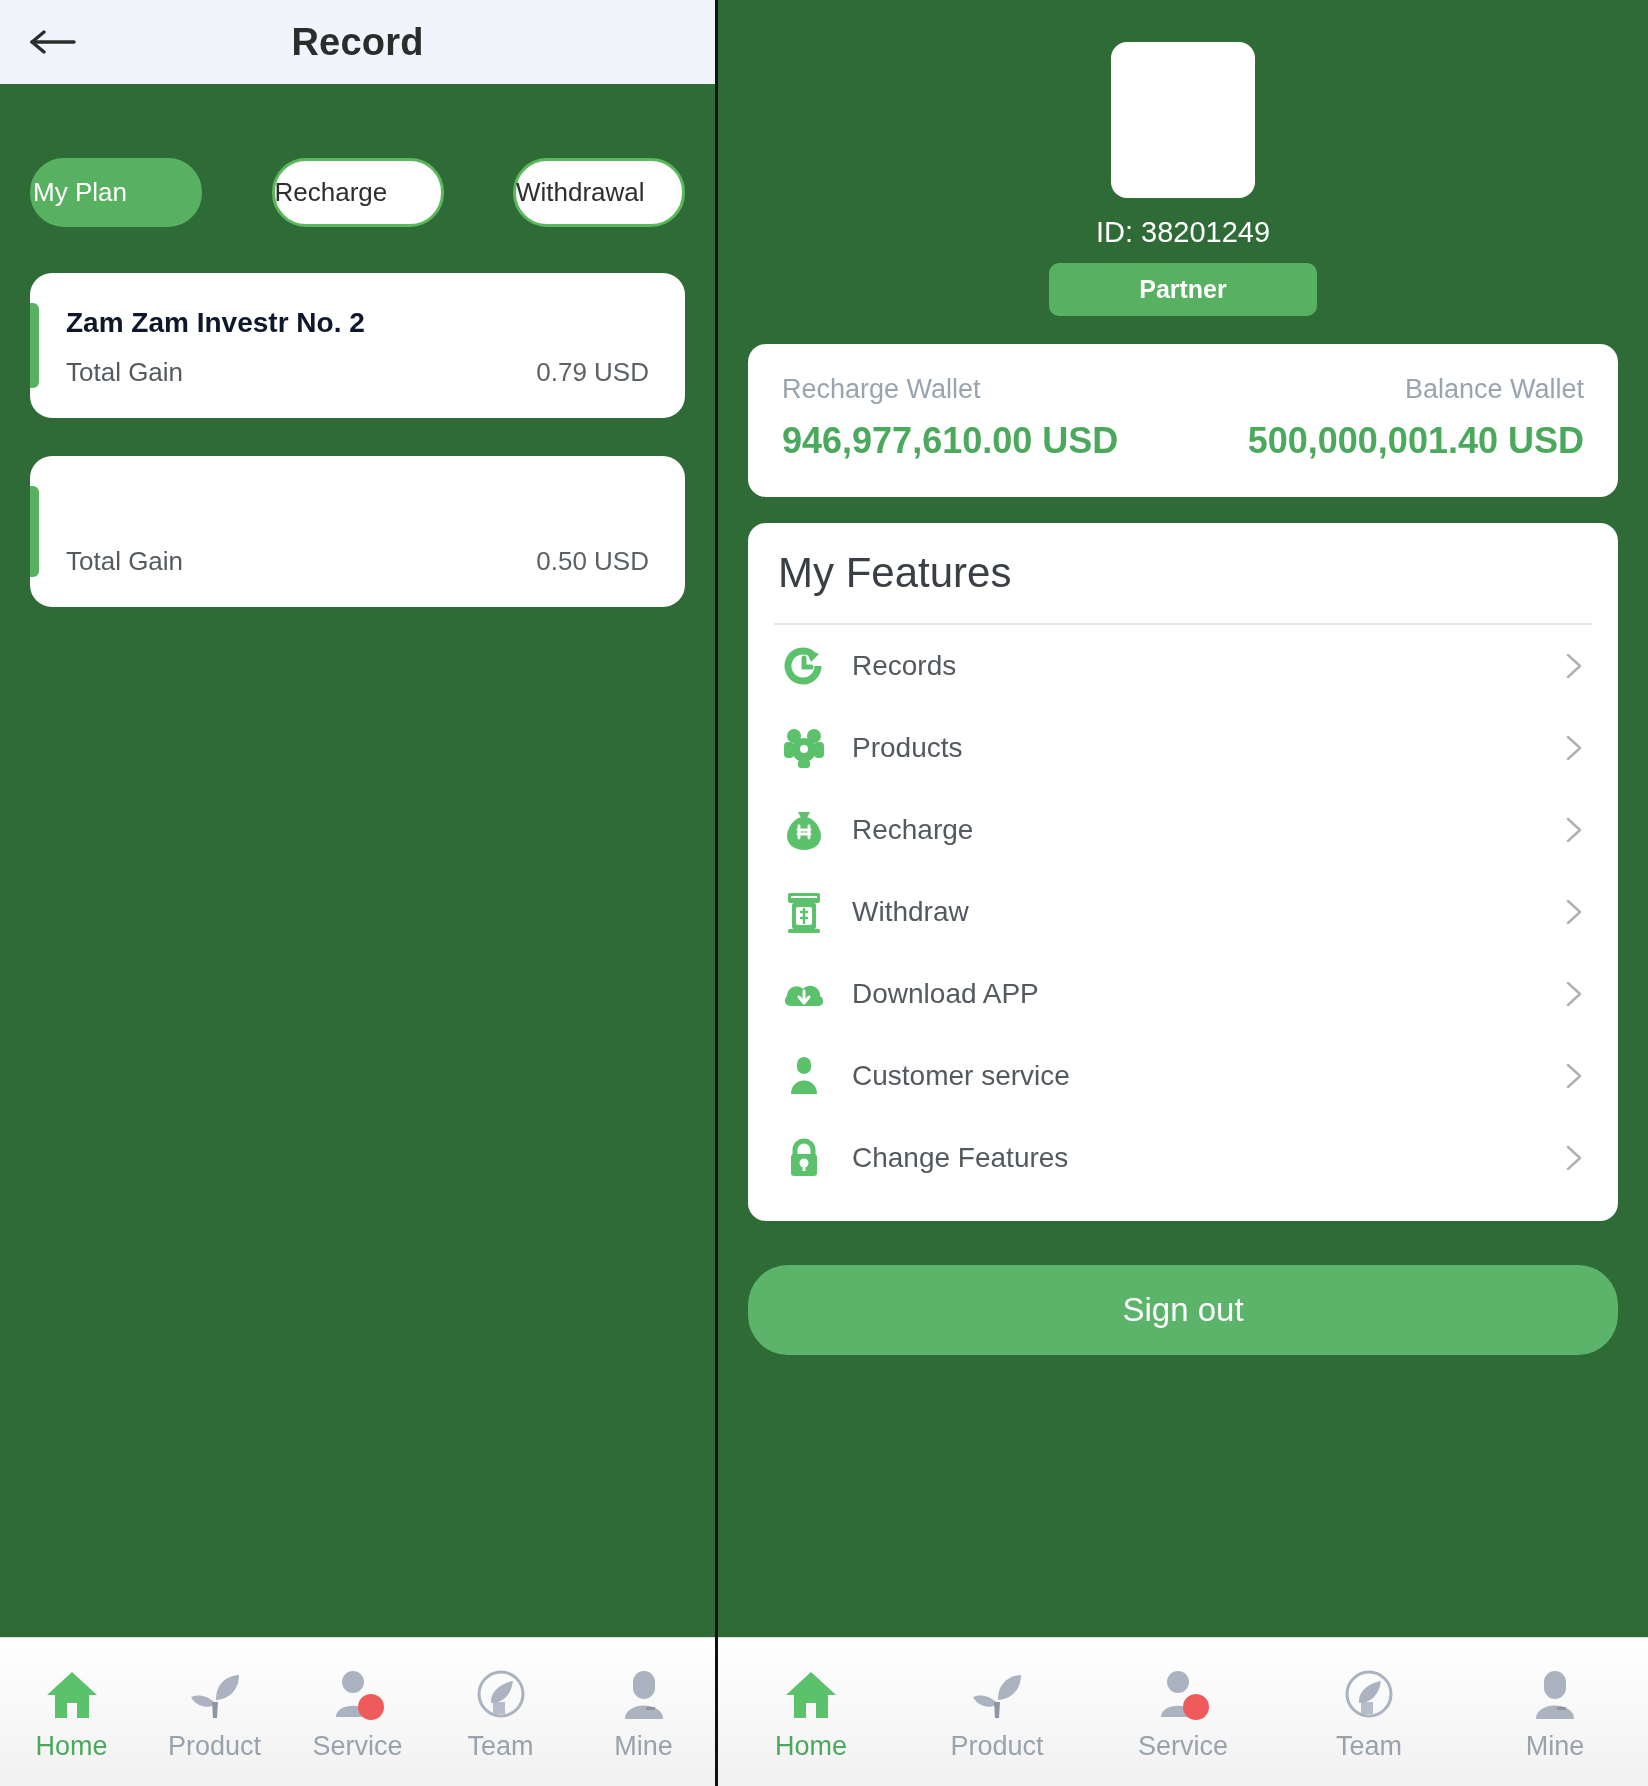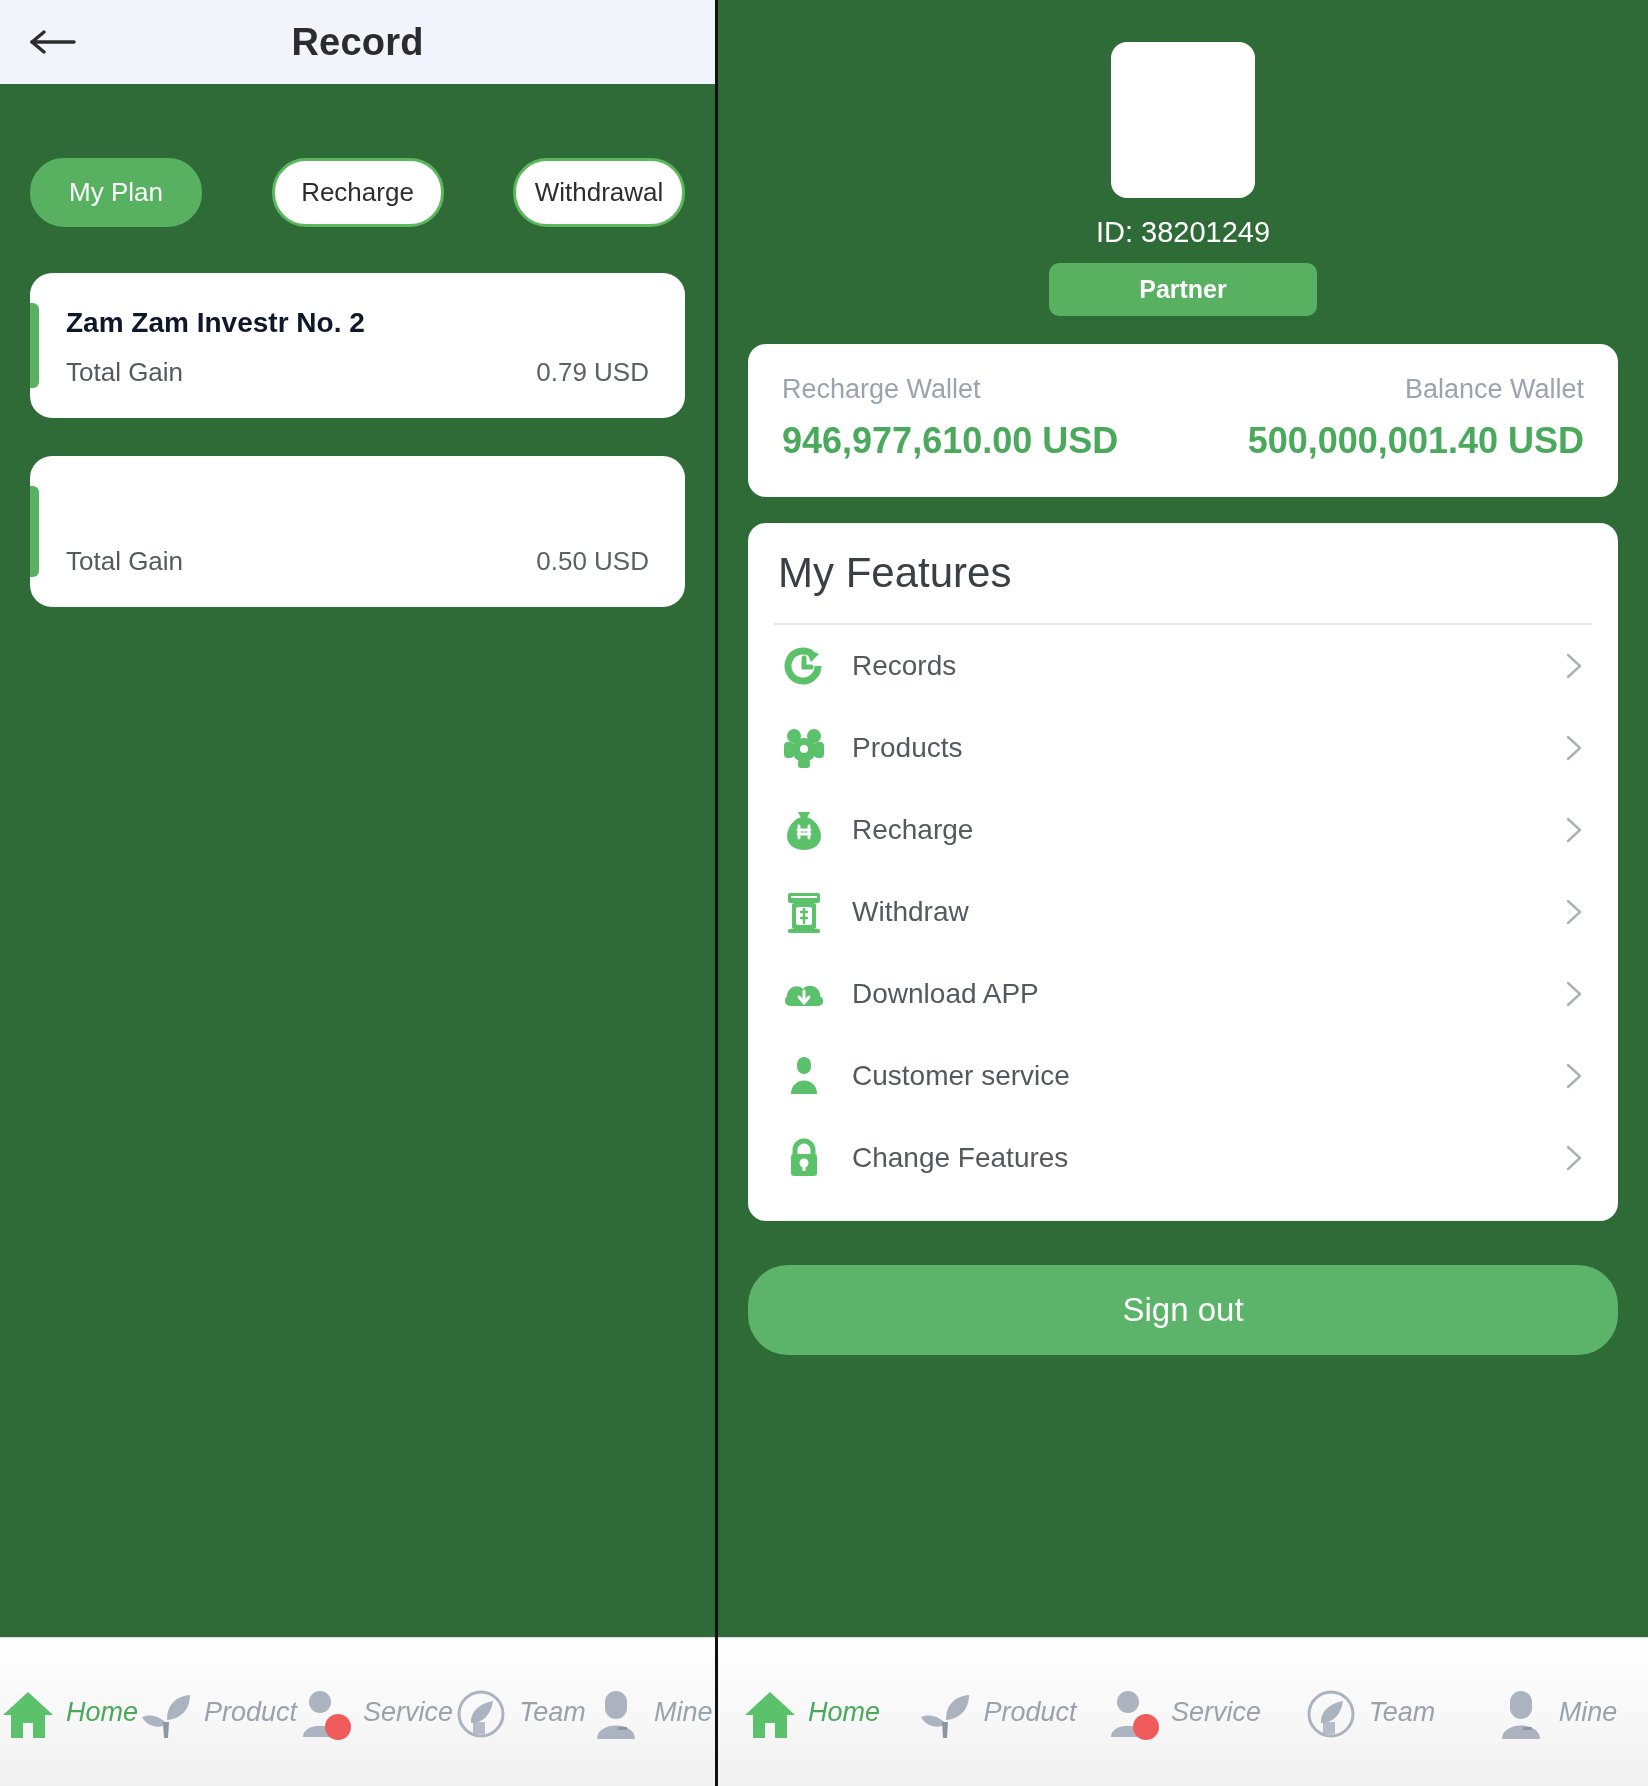--- a/index.html
+++ b/index.html
@@ -38,21 +38,20 @@
     letter-spacing:.2px;
   }
   .tabs{
     display:flex;justify-content:space-between;
     padding:74px 30px 0 30px;
   }
   .tab{
     border-radius:34px;
     font-size:26px;
     padding:16px 0;
-    text-align:center;
     min-width:172px;
     box-sizing:border-box;
     cursor:pointer;
     border:3px solid #5cb85c;
   }
   .tab.active{background:#57b161;color:#ffffff;border-color:#57b161;}
   .tab.inactive{background:#ffffff;color:#2e2e2e;}
 
   .plan-list{padding:46px 30px 0 30px;}
   .plan-card{
@@ -144,22 +143,22 @@
 
   
   .botnav{
     position:absolute;left:0;right:0;bottom:0;
     height:148px;
     background:linear-gradient(#ffffff,#f1f1f1);
     display:flex;align-items:center;
     border-top:1px solid #dcdcdc;
   }
   .nav-item{
-    flex:1;display:flex;align-items:center;
-    justify-content:center;gap:10px;cursor:pointer;font-style:italic;
+    flex:1;display:flex;flex-direction:column;align-items:center;
+    justify-content:center;gap:10px;cursor:pointer;
   }
   .nav-ico{height:58px;display:flex;align-items:flex-end;justify-content:center;position:relative;}
   .nav-label{font-size:27px;color:#9aa2ab;}
   .nav-item.active .nav-label{color:#4aa95c;}
   .spacer{flex:1;}
 </style>
 </head>
 <body>
 
 <div class="screens">

